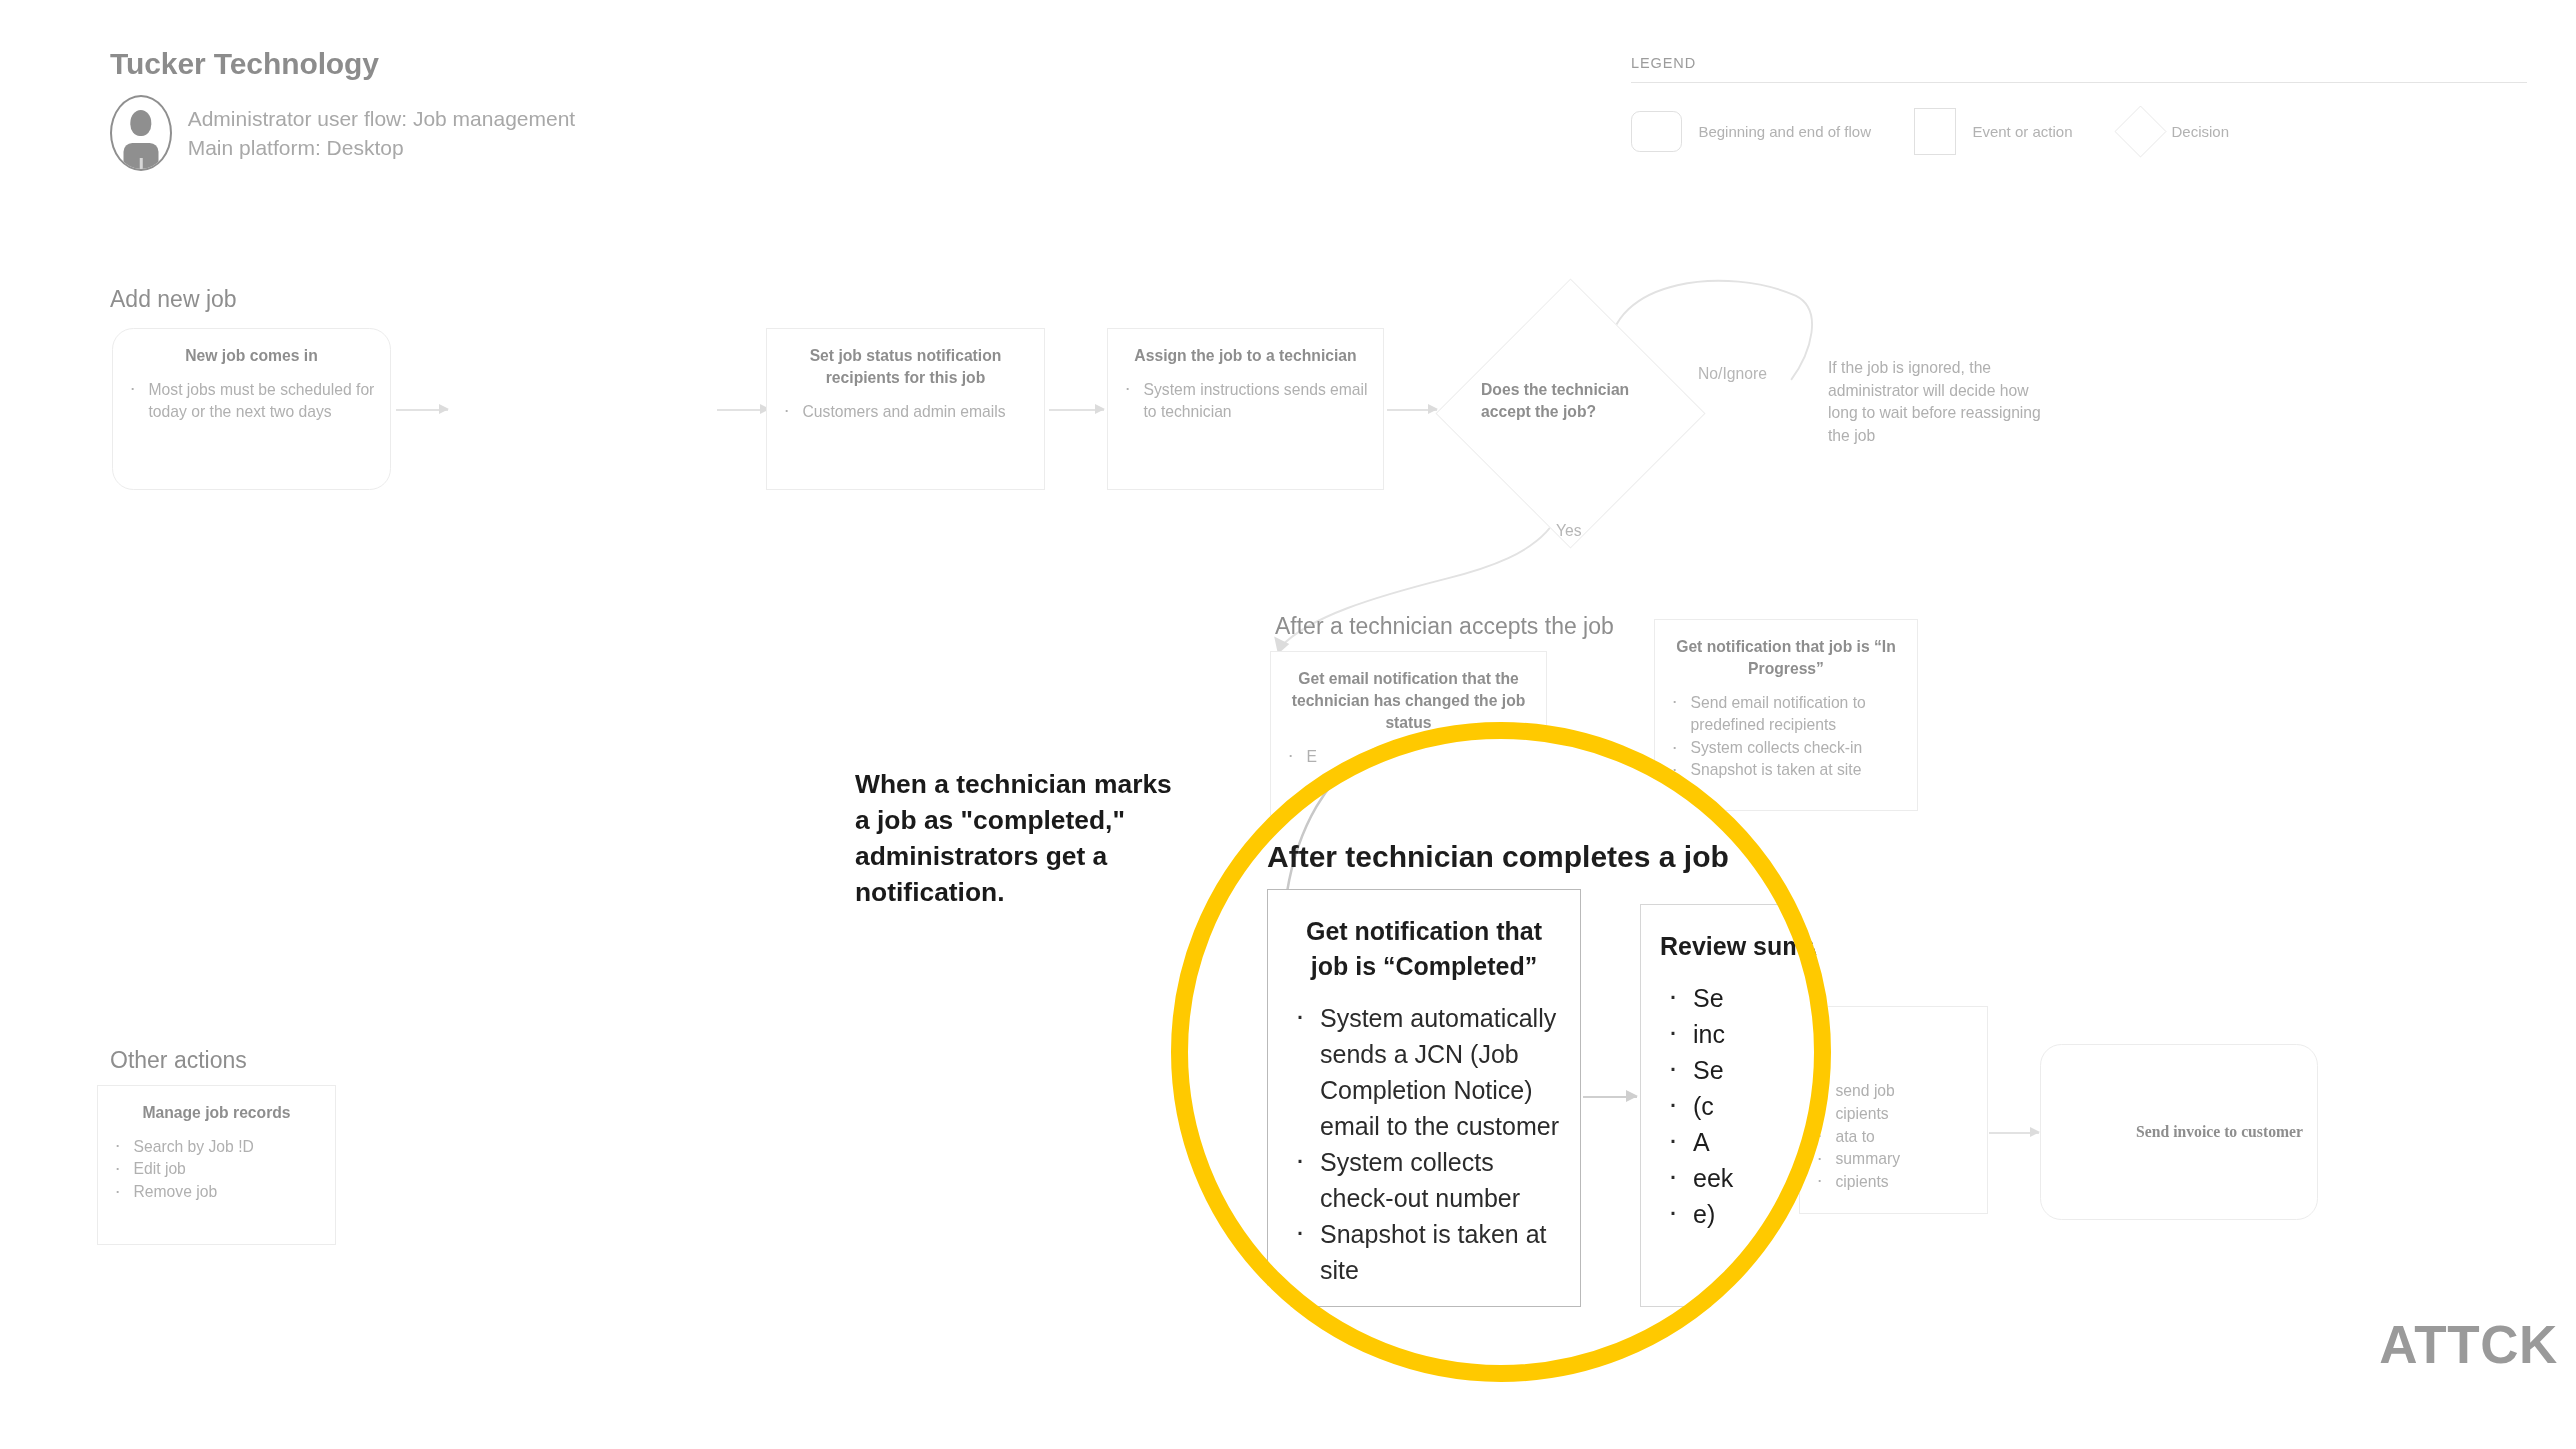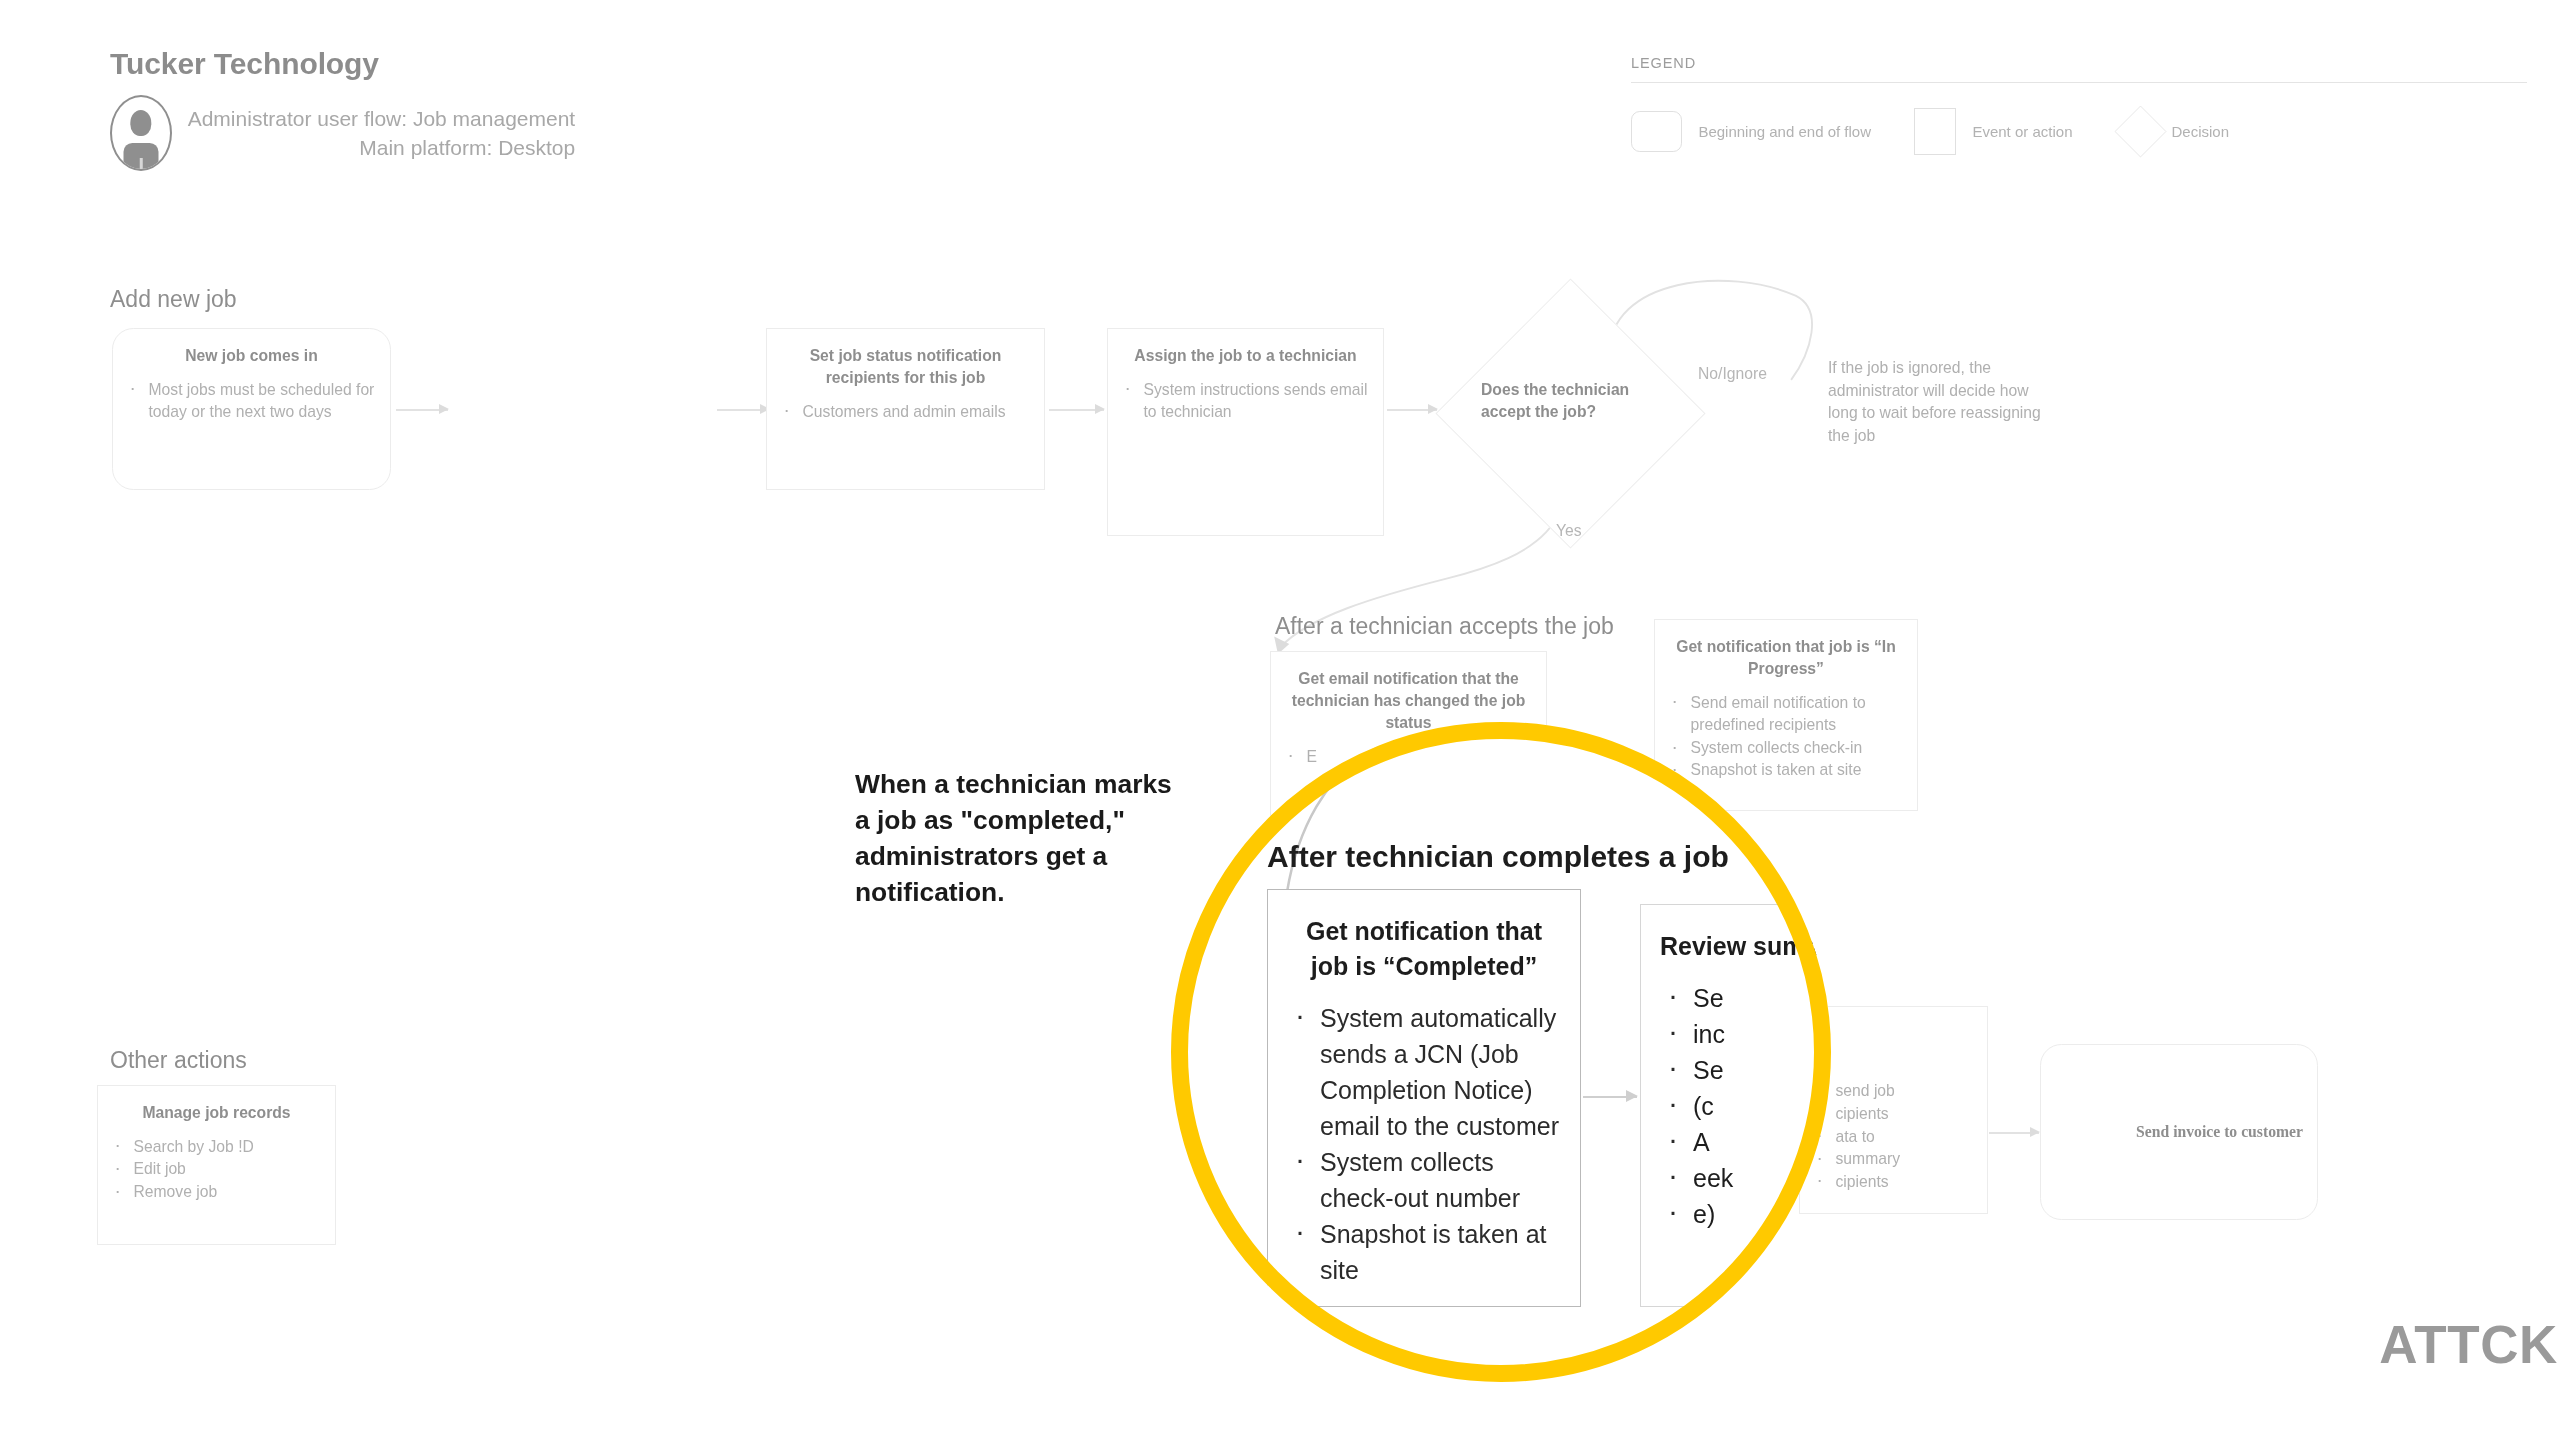--- a/index.html
+++ b/index.html
@@ -20,21 +20,21 @@
   #avatar{
     width:58px;height:72px;border:2.5px solid #8f8f8f;border-radius:50%;
     position:relative;flex:none;overflow:hidden;background:#fff;
   }
   #avatar .head{position:absolute;left:50%;top:12.6px;transform:translateX(-50%);
     width:21.4px;height:26.4px;border-radius:50% 50% 45% 45%;background:#8f8f8f;}
   #avatar .body{position:absolute;left:50%;bottom:-2.5px;transform:translateX(-50%);
     width:35px;height:29px;border-radius:8.8px 8.8px 2.5px 2.5px;background:#8f8f8f;}
   #avatar .notch{position:absolute;left:50%;bottom:-2.5px;transform:translateX(-50%);
     width:2.5px;height:14px;background:#ffffff;opacity:.65;}
-  #header-text{margin-left:15.7px;font-size:21px;line-height:29px;color:#a8a8a8;text-align:right;}
+  #header-text{margin-left:15.7px;font-size:21px;line-height:29px;color:#a8a8a8;}
 
   
   #legend{position:absolute;left:1631px;top:55px;width:899px;}
   #legend-title{font-size:14.5px;letter-spacing:0.9px;color:#9c9c9c;font-weight:400;}
   #legend-rule{margin-top:11.3px;border-top:1.9px solid #e4e4e4;width:896px;}
   #legend-items{display:flex;align-items:center;margin-top:22.6px;font-size:15px;color:#b2b2b2;}
   .legend-item{display:flex;align-items:center;margin-right:43px;}
   .lg-terminator{width:49px;height:39px;border:1.9px solid #e0e0e0;border-radius:8.8px;}
   .lg-process{width:40px;height:45px;border:1.9px solid #e0e0e0;}
   .lg-decision{width:49px;height:49px;border:1.9px solid #e0e0e0;transform:rotate(45deg) scale(.72);}
@@ -161,21 +161,21 @@
 
   <div class="node" style="left:766px;top:328px;width:279px;height:162px;">
     <div class="n-title">Set job status notification recipients for this job</div>
     <ul>
         <li>Customers and admin emails</li>
       </ul>
   </div>
 
   <div class="arrow" style="left:1049px;top:409px;width:55px;"></div>
 
-  <div class="node" style="left:1107px;top:328px;width:277px;height:208px;">
+  <div class="node" style="left:1107px;top:328px;width:277px;height:162px;">
     <div class="n-title">Assign the job to a technician</div>
     <ul>
         <li>System instructions sends email to technician</li>
       </ul>
   </div>
 
   <div class="arrow" style="left:1387px;top:409px;width:50px;"></div>
 
   <div class="diamond" style="left:1475px;top:318px;width:189px;height:189px;"></div>
   <div class="diamond-text" style="left:1481px;top:379px;width:176px;">Does the technician accept the job?</div>

